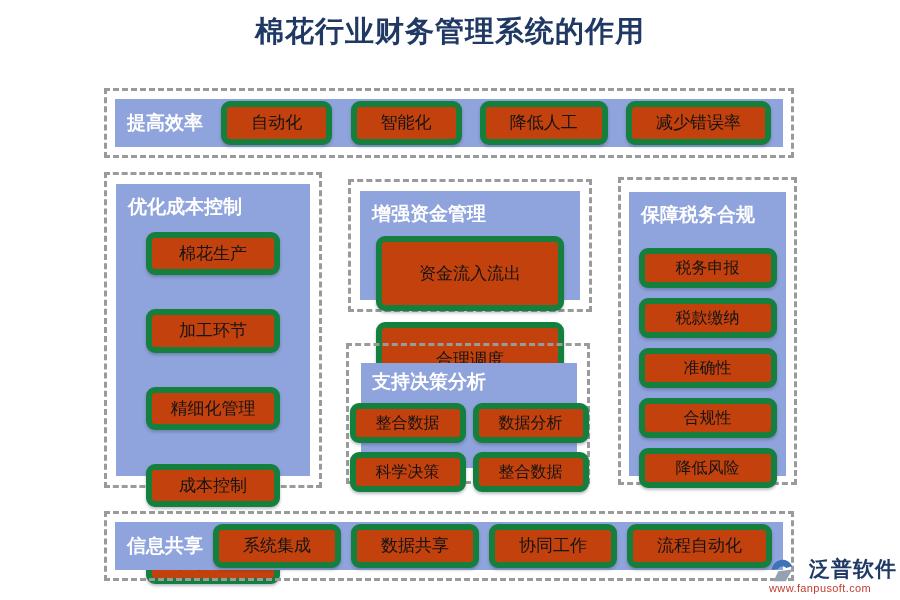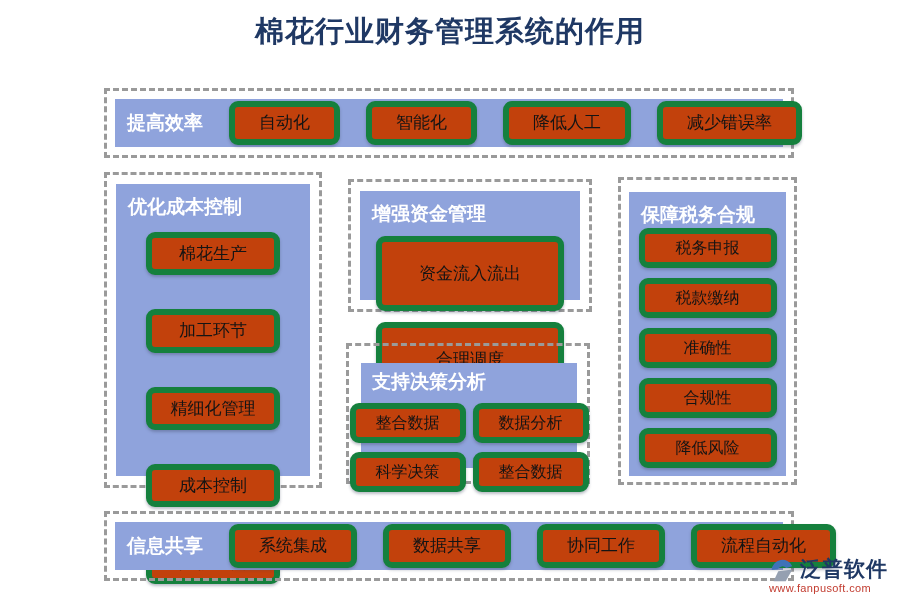--- a/index.html
+++ b/index.html
@@ -12,21 +12,21 @@
     font-size:29px;font-weight:bold;color:#1F3864;letter-spacing:1px;
   }
   .dashed{position:absolute;border:3px dashed #9a9a9a;}
   .sec-top{left:104px;top:88px;width:684px;height:64px;}
   .sec-left{left:104px;top:172px;width:212px;height:310px;}
   .sec-midtop{left:348px;top:179px;width:238px;height:127px;}
   .sec-midbottom{left:346px;top:343px;width:238px;height:135px;}
   .sec-right{left:618px;top:177px;width:173px;height:302px;}
   .sec-bottom{left:104px;top:511px;width:684px;height:64px;}
   .panel{position:absolute;background:#8FA3DC;}
-  .bar{inset:8px;display:flex;align-items:center;padding:4px 12px;gap:26px;}
+  .bar{inset:8px;display:flex;align-items:center;padding:4px 12px;gap:10px;justify-content:space-between;}
   .bar-label{color:#ffffff;font-weight:bold;font-size:19px;white-space:nowrap;flex-shrink:0;}
   .chip{
     background:#c2410c;border:6px solid #15803d;border-radius:9px;
     color:#141414;font-size:17px;text-align:center;white-space:nowrap;
     box-shadow:0 2px 3px rgba(60,70,95,0.35);
     padding:5px 24px;line-height:1.25;
   }
   .panel-left{inset:9px;}
   .panel-left .hd,.panel-midtop .hd,.panel-midbottom .hd,.panel-right .hd{
     color:#ffffff;font-weight:bold;font-size:19px;padding:10px 0 0 12px;
@@ -35,24 +35,24 @@
   .panel-left .vcol{gap:34px;margin-top:12px;}
   .panel-left .chip{min-width:106px;padding:5px 8px;}
   .panel-midtop{inset:9px;}
   .panel-midtop .vcol{gap:11px;margin-top:9px;}
   .panel-midtop .chip{width:168px;padding:21px 4px;}
   .panel-midbottom{top:17px;left:12px;right:10px;bottom:13px;}
   .panel-midbottom .hd{padding:6px 0 0 11px;}
   .grid2{display:grid;grid-template-columns:auto auto;gap:9px 7px;justify-content:center;margin-top:8px;}
   .panel-midbottom .chip{min-width:92px;padding:4px 6px;font-size:16px;}
   .panel-right{top:12px;left:8px;right:8px;bottom:6px;}
-  .panel-right .vcol{gap:10px;margin-top:0;}
+  .panel-right .vcol{gap:10px;margin-top:20px;}
   .panel-right .chip{min-width:114px;padding:4px 6px;font-size:16px;}
   .logo{position:absolute;right:7px;bottom:6px;width:126px;}
-  .logo-row{display:flex;align-items:center;gap:3px;}
+  .logo-row{display:flex;align-items:center;gap:12px;}
   .logo-icon{width:30px;height:30px;flex-shrink:0;display:inline-block;}
   .logo-name{font-size:21px;font-weight:bold;color:#1F3864;letter-spacing:1px;white-space:nowrap;}
   .logo-url{font-size:11px;color:#C23B2F;letter-spacing:0.4px;margin-top:-2px;padding-left:2px;white-space:nowrap;}
 </style>
 </head>
 <body>
 
 <div>
 
   <div class="title">棉花行业财务管理系统的作用</div>

